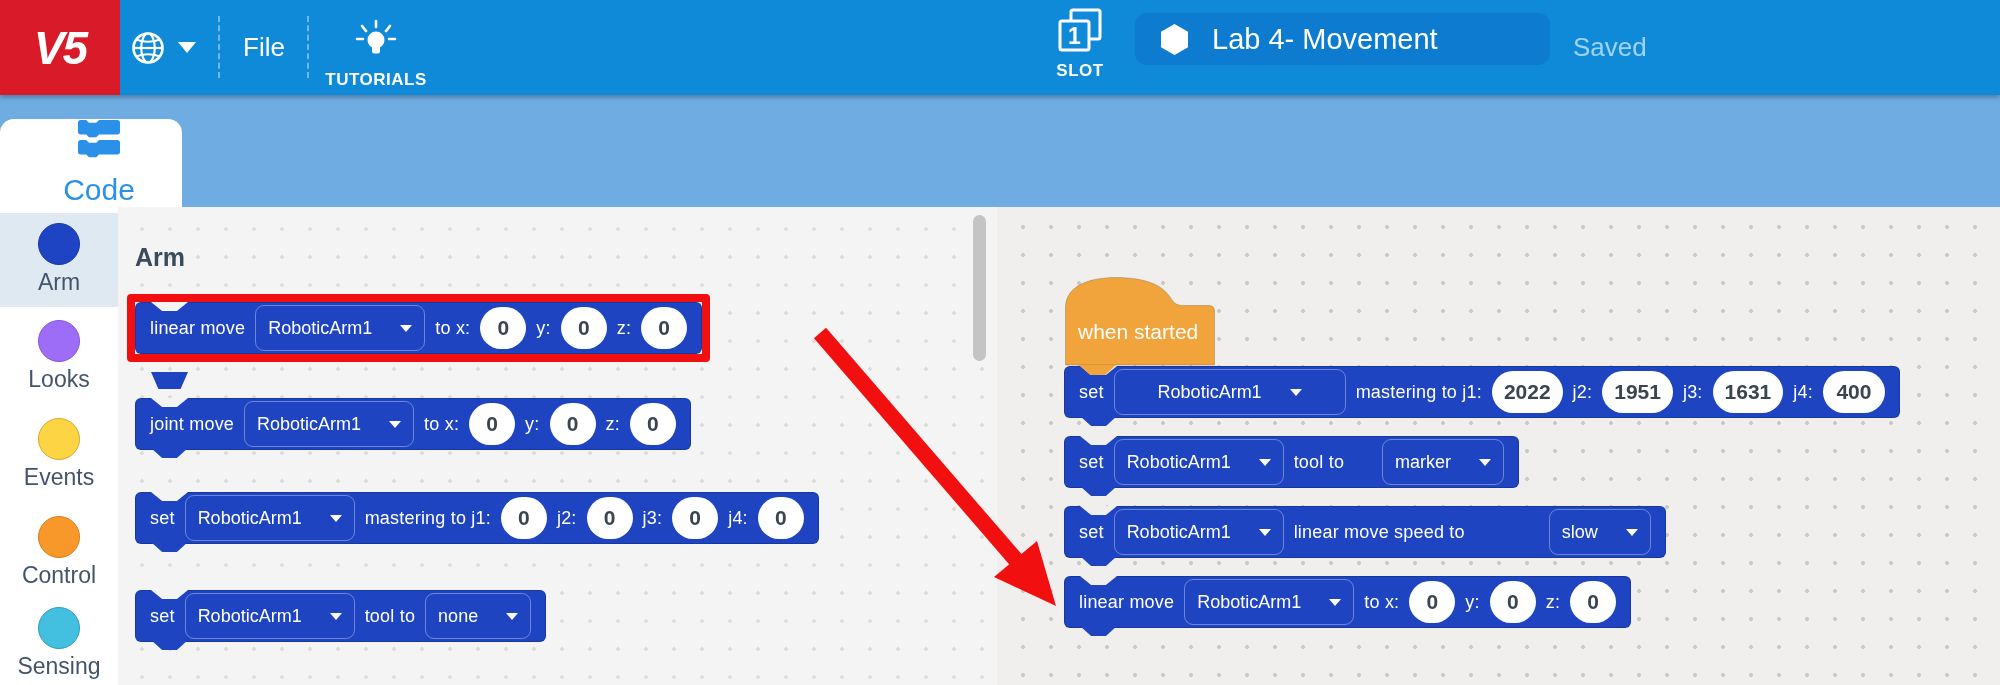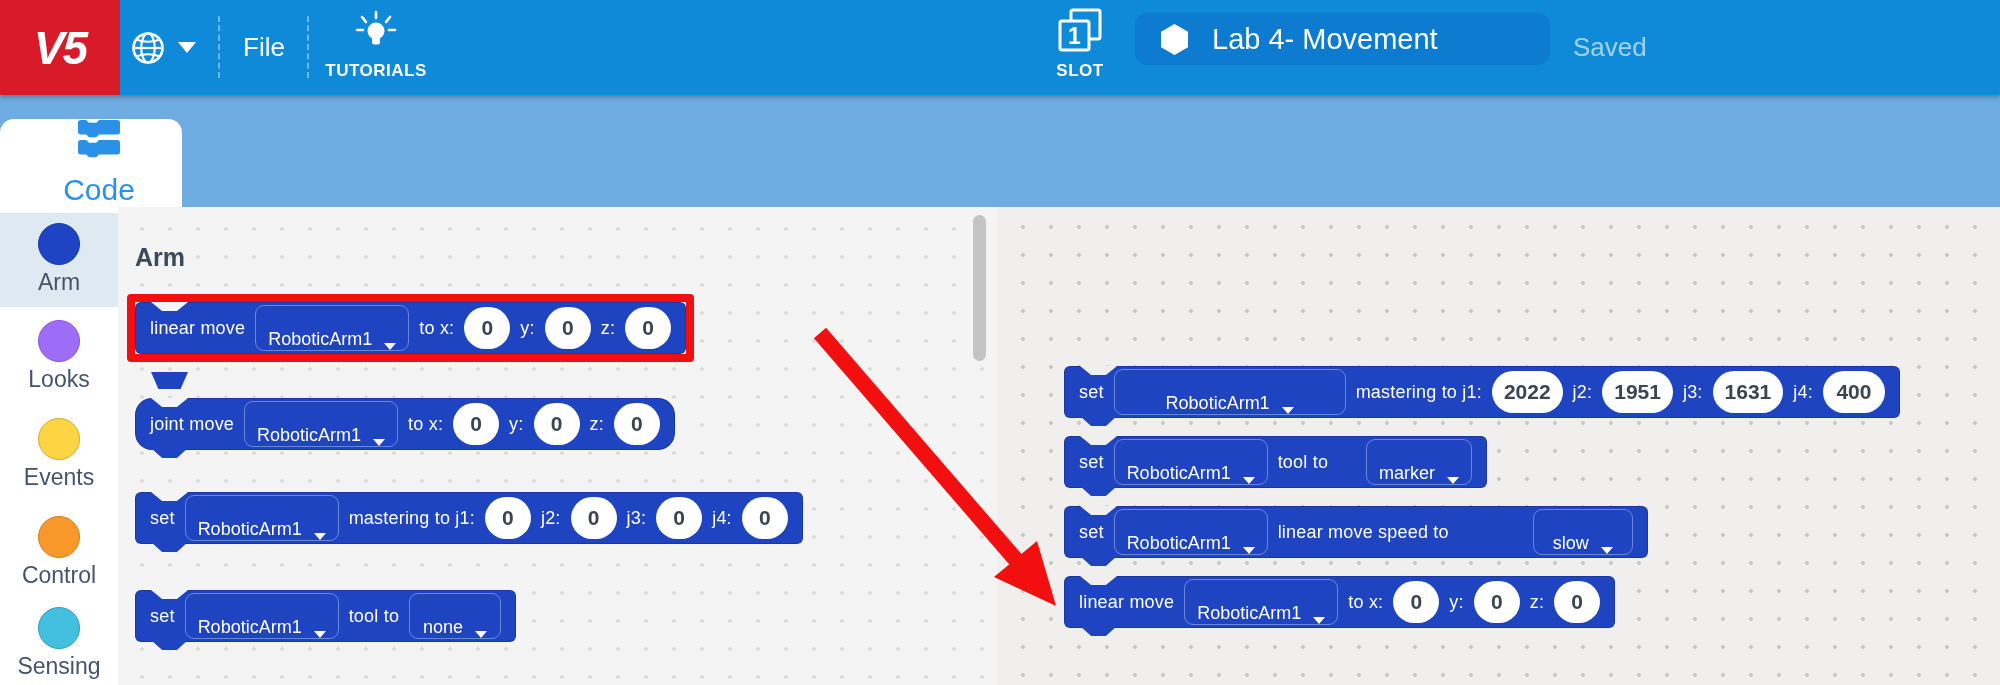--- a/index.html
+++ b/index.html
@@ -10,21 +10,21 @@
   .topbar { position:absolute; left:0; top:0; width:2000px; height:95px; background:#0E8AD8; z-index:10;
             box-shadow:0 2px 5px rgba(0,0,0,0.30); }
   .logo { position:absolute; left:0; top:0; width:120px; height:95px; background:#D91A28;
           display:flex; align-items:center; justify-content:center; }
   .logo span { color:#fff; font-size:46px; font-weight:900; font-style:italic; letter-spacing:-2px; }
   .globe-wrap { position:absolute; left:130px; top:0; height:95px; display:flex; align-items:center; gap:12px; }
   .tb-sep { position:absolute; top:16px; height:62px; border-left:2px dashed rgba(255,255,255,0.40); }
   .tb-file { position:absolute; left:228px; top:0; height:95px; display:flex; align-items:center;
              color:#fff; font-size:26px; cursor:pointer;margin-left:15px; }
   .tb-tutorials { position:absolute; left:318px; top:8px; width:116px; height:82px; display:flex;
-                  flex-direction:column; align-items:center; justify-content:flex-start; color:#fff; cursor:pointer; }
+                  flex-direction:column; align-items:center; justify-content:flex-end; color:#fff; cursor:pointer; }
   .tb-tutorials .lbl, .tb-slot .lbl { font-size:17px; font-weight:bold; letter-spacing:0.5px; margin-top:3px; }
   .tb-slot { position:absolute; left:1032px; top:8px; width:96px; height:82px; display:flex;
              flex-direction:column; align-items:center; color:#fff; cursor:pointer; }
   .project-box { position:absolute; left:1135px; top:13px; width:415px; height:52px; background:#0D7CD0;
                  border-radius:12px; display:flex; align-items:center; padding:0 26px; gap:24px; }
   .project-box .pname { color:#fff; font-size:29px; }
   .tb-saved { position:absolute; left:1573px; top:0; height:95px; display:flex; align-items:center;
               color:rgba(255,255,255,0.62); font-size:26px; }
   .caret-dn-w { width:0; height:0; border-left:9px solid transparent; border-right:9px solid transparent;
                 border-top:11px solid #fff; }
@@ -59,42 +59,42 @@
   
   .block { --nb:#F4F4F4; position:relative; display:flex; align-items:center; gap:10px; height:52px;
            padding:0 14px; background:#1E44C2; border:1px solid rgba(0,0,0,0.18); border-radius:6px;
            white-space:nowrap; width:max-content; cursor:grab; }
   .block::before { content:''; position:absolute; top:-1px; left:15px; width:37px; height:9px;
                    background:var(--nb); clip-path:polygon(0 0,100% 0,70% 100%,30% 100%); }
   .ws .block { --nb:#F0EFEE; }
   .bump { position:absolute; bottom:-9px; left:15px; width:37px; height:10px; background:#1E44C2;
           clip-path:polygon(0 0,100% 0,70% 100%,30% 100%); z-index:5; }
   .bl-label { color:#fff; font-size:18px; font-weight:500; letter-spacing:0.2px; }
-  .bl-dd { display:inline-flex; align-items:flex-end; justify-content:center; gap:12px; height:46px;
+  .bl-dd { display:inline-flex; align-items:center; justify-content:center; gap:28px; height:46px;
            min-width:152px; padding:0 12px; border:1.5px solid rgba(255,255,255,0.35); border-radius:9px;
            color:#fff; font-size:18px; font-weight:500; cursor:pointer; }
   .bl-oval { display:inline-flex; align-items:center; justify-content:center; height:42px; min-width:46px;
              padding:0 12px; background:#fff; border-radius:21px; color:#3A4550; font-size:21px;
              font-weight:600; cursor:text; }
   .caret { width:0; height:0; border-left:6px solid transparent; border-right:6px solid transparent;
            border-top:7.5px solid #fff; }
 
   
   [data-block="workspace.blocks.0"] .bl-dd { min-width:232px; }
   [data-block="workspace.blocks.0"] .bl-oval { min-width:62px; }
   [data-block="workspace.blocks.1"] .bl-dd:last-child { margin-left:28px; min-width:96px; }
   [data-block="workspace.blocks.2"] .bl-dd:last-child { margin-left:74px; min-width:100px; }
   [data-block="palette.blocks.3"] .bl-dd:last-child { min-width:92px; }
 
   
   .pb0-frame { position:absolute; left:9px; top:87px; border:8px solid #F10F0F; border-radius:4px;
                width:max-content; }
   .loose-bump { position:absolute; left:33px; top:165px; width:37px; height:17px; background:#1E44C2;
                 clip-path:polygon(0 0,100% 0,80% 100%,20% 100%); }
-  .pb1 { position:absolute; left:17px; top:191px;border-radius:17px; }
+  .pb1 { position:absolute; left:17px; top:191px; }
   .pb2 { position:absolute; left:17px; top:285px; }
   .pb3 { position:absolute; left:17px; top:383px; }
 
   
   .hat { position:absolute; left:67px; top:69px; width:152px; height:90px; cursor:grab; }
   .hat svg { position:absolute; left:0; top:0; }
   .hat-label { position:absolute; left:14px; top:44px; color:#fff; font-size:21px; font-weight:500; }
   .hat .bump { background:#F2A43C; }
   .wb0 { position:absolute; left:67px; top:159px; }
   .wb1 { position:absolute; left:67px; top:229px; }
@@ -264,20 +264,27 @@
           <span>none</span>
           <i class="caret"></i>
         </span>
       </div>
   </div>
 
   <div class="pal-scrollbar"></div>
 
   <div class="workspace ws">
 
+    <div class="hat">
+      <svg width="152" height="90" viewBox="0 0 152 90">
+        <path stroke="rgba(0,0,0,0.18)" stroke-width="1" d="M 1.5 89 L 1.5 30 C 3 10, 24 1.5, 52 1.5 C 84 1.5, 100 10, 108 24 C 112 29.5, 116 29.5, 122 29.5 L 145 29.5 Q 150.5 29.5, 150.5 35 L 150.5 89 Z" fill="#F2A43C"></path>
+      </svg>
+      <span class="hat-label">when started</span>
+      <span class="bump"></span>
+    </div>
 
     <div class="block wb0" data-block="workspace.blocks.0">
       <span class="bump"></span>
     <span class="bl-label">set</span>
         <span class="bl-dd">
           <span>RoboticArm1</span>
           <i class="caret"></i>
         </span>
         <span class="bl-label">mastering to j1:</span>
         <span class="bl-oval">2022</span>

